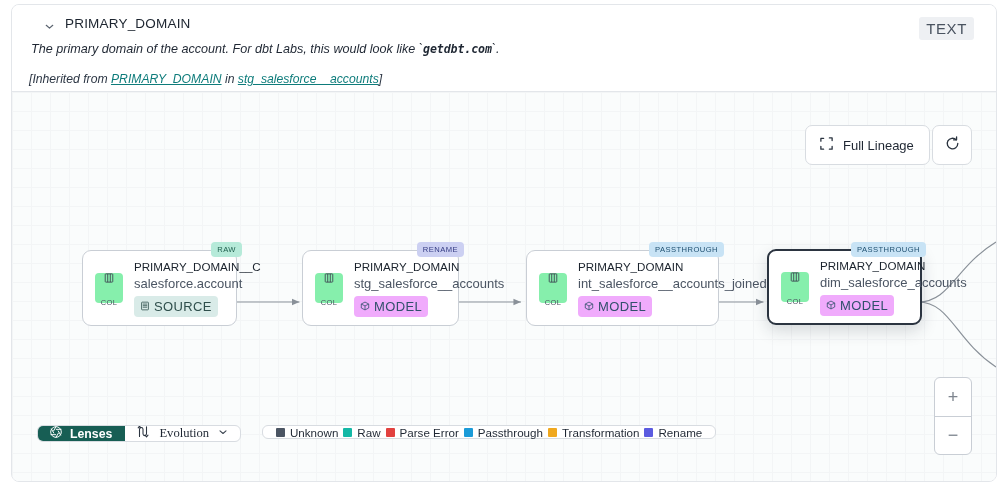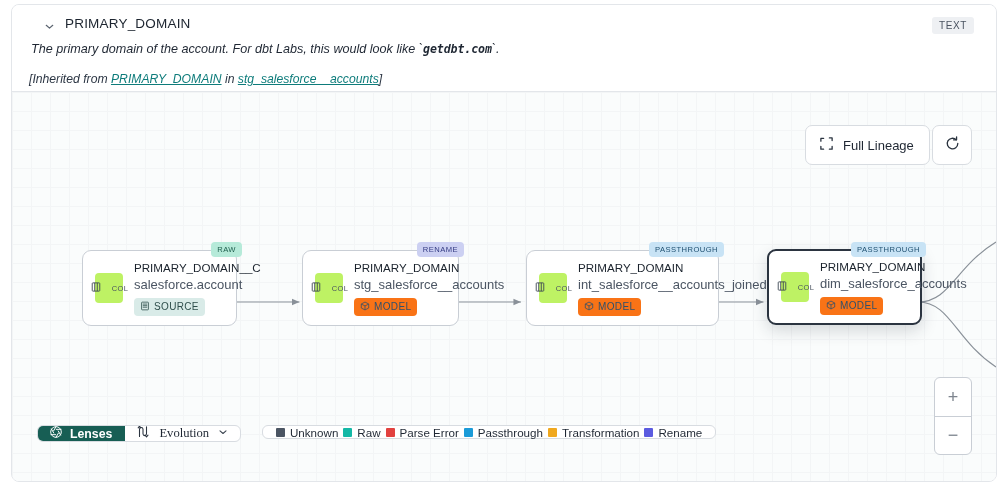--- a/index.html
+++ b/index.html
@@ -33,21 +33,21 @@
     color: #5b6470;
   }
   .chevron svg { display: block; }
   .page-title {
     position: absolute; left: 53px; top: 11px;
     font-size: 13.5px; color: #1d2530; letter-spacing: .2px;
   }
   .type-badge {
     position: absolute; right: 22px; top: 12px;
     background: #eef0f3; color: #4a5360;
-    font-size: 10px; letter-spacing: .6px;
+    font-size: 15px; letter-spacing: .6px;
     padding: 3px 7px 3px 7px; border-radius: 3px;
   }
   .desc {
     position: absolute; left: 19px; top: 37px;
     font-size: 12.6px; font-style: italic; color: #1f2733;
     white-space: nowrap;
   }
   .desc code {
     font-family: "DejaVu Sans Mono", monospace;
     font-style: italic; font-weight: bold; font-size: 11.6px;
@@ -125,36 +125,36 @@
     border-radius: 9px;
     display: flex; align-items: center;
     padding-left: 12px;
   }
   .node.selected {
     border: 2px solid #2b3440;
     box-shadow: 0 6px 16px rgba(30,40,55,.17);
   }
   .col-chip {
     width: 28px; height: 30px;
-    background: #bef264; border-radius: 4px;
-    display: flex; flex-direction: row;
+    background: #86efac; border-radius: 4px;
+    display: flex; flex-direction: column;
     align-items: center; justify-content: center;
     gap: 10px; flex: 0 0 auto;
   }
   .col-chip .lbl { font-size: 7.5px; color: #4a5360; letter-spacing: .4px; }
   .node-body { margin-left: 11px; }
   .node-title { font-size: 11.6px; color: #1a222c; margin-bottom: 3px; }
   .node-sub { font-size: 13px; color: #4b5563; margin-bottom: 5px; }
   .pill {
     display: inline-flex; align-items: center; gap: 4px;
-    font-size: 10px; letter-spacing: .35px;
+    font-size: 13px; letter-spacing: .35px;
     padding: 3px 6px; border-radius: 4px; text-align: right;
   }
   .pill.source { background: #d9ebe8; color: #2f4f4c; }
-  .pill.model  { background: #f97316; color: #31506b; }
+  .pill.model  { background: #f0abfc; color: #31506b; }
   .badge {
     position: absolute; top: -9px;
     font-size: 7.6px; letter-spacing: .45px;
     padding: 3px 6px 3px 6px; border-radius: 4px;
     white-space: nowrap;
   }
   .badge.raw         { background: #b6ead9; color: #1d5e4c; }
   .badge.rename      { background: #ccd0f2; color: #333a82; }
   .badge.passthrough { background: #c8e3f5; color: #1e4f70; }
 

